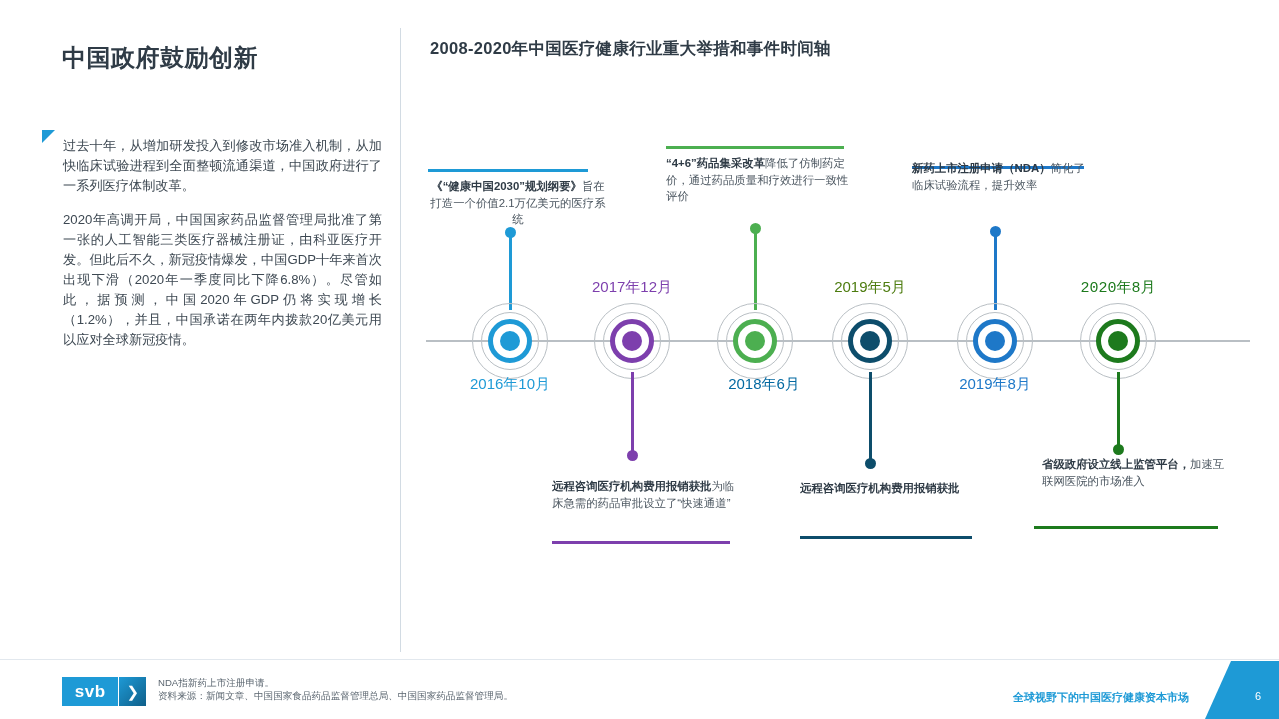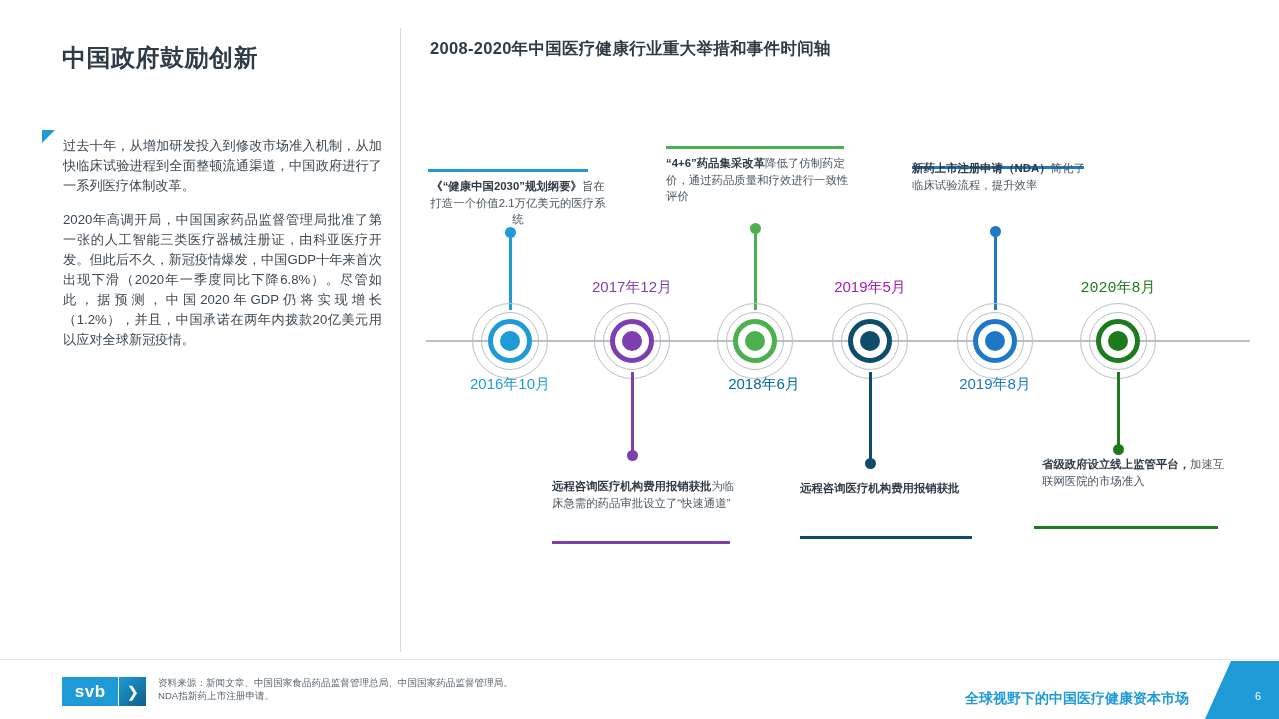--- a/index.html
+++ b/index.html
@@ -196,21 +196,21 @@
   #footnotes {
     position: absolute;
     left: 158px; top: 676px;
     font-size: 9.6px;
     line-height: 1.38;
     color: #5b6670;
   }
   #footer-doc-title {
     position: absolute;
     right: 90px; top: 690px;
-    font-size: 14px;
+    font-size: 11px;
     font-weight: bold;
     color: #1e9ad6;
     white-space: nowrap;
   }
   #page-corner {
     position: absolute;
     right: 0; top: 661px;
     width: 74px; height: 58px;
     background: #1e9ad6;
     clip-path: polygon(26px 0, 74px 0, 74px 58px, 0 58px);
@@ -287,21 +287,21 @@
     <div class="node" style="color:#4caf50; left:355px;">
       <div class="halo-outer"></div>
       <div class="halo-inner"></div>
       <div class="ring"></div>
       <div class="core"></div>
     </div>
     <div class="month-label" style="color:#0369a1; left:364px; top:375px;">2018年6月</div>
   </div>
 
   <div>
-    <div class="month-label" style="color:#a21caf; left:470px; top:278px;">2019年5月</div>
+    <div class="month-label" style="color:#4d7c0f; left:470px; top:278px;">2019年5月</div>
     <div class="node" style="color:#0d4d6b; left:470px;">
       <div class="halo-outer"></div>
       <div class="halo-inner"></div>
       <div class="ring"></div>
       <div class="core"></div>
     </div>
     <div class="stem" style="color:#0d4d6b; left:470px; top:372px; height:90px;"></div>
     <div class="stem-dot" style="color:#0d4d6b; left:470px; top:458px;"></div>
     <div class="callout" style="left:400px; top:480px; width:176px;">
       <span class="lead">远程咨询医疗机构费用报销获批</span><span></span>
@@ -344,19 +344,19 @@
 </div>
 
 <div id="footer-rule"></div>
 
 <div id="svb-logo">
   <div class="word">svb</div>
   <div class="chev">❯</div>
 </div>
 
 <div id="footnotes">
+  <div>NDA指新药上市注册申请。</div>
   <div>资料来源：新闻文章、中国国家食品药品监督管理总局、中国国家药品监督管理局。</div>
-  <div>NDA指新药上市注册申请。</div>
 </div>
 
 <div id="footer-doc-title">全球视野下的中国医疗健康资本市场</div>
 <div id="page-corner"></div>
 <div id="page-number">6</div>
 
 </body></html>

